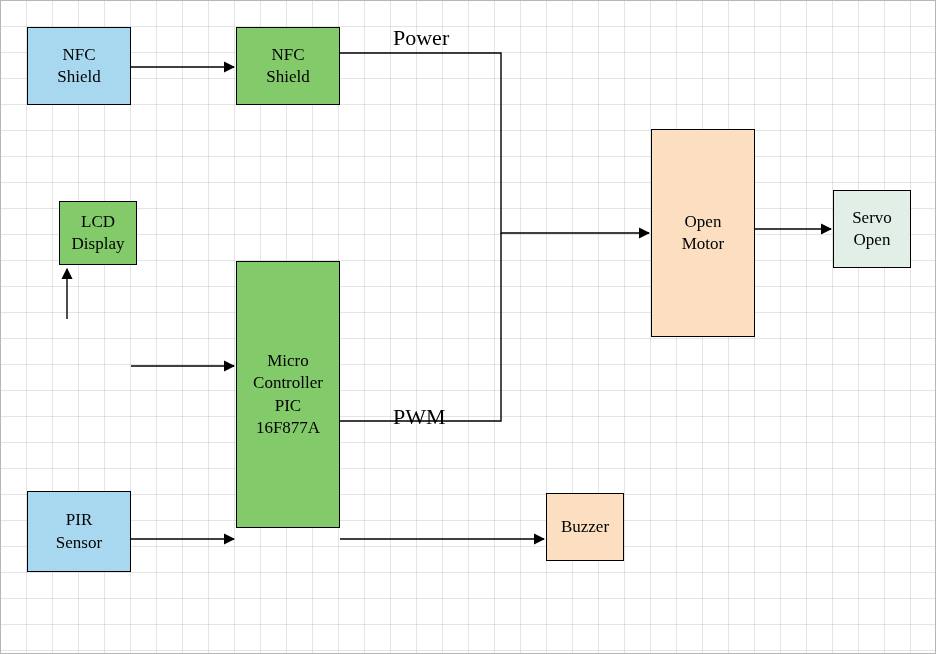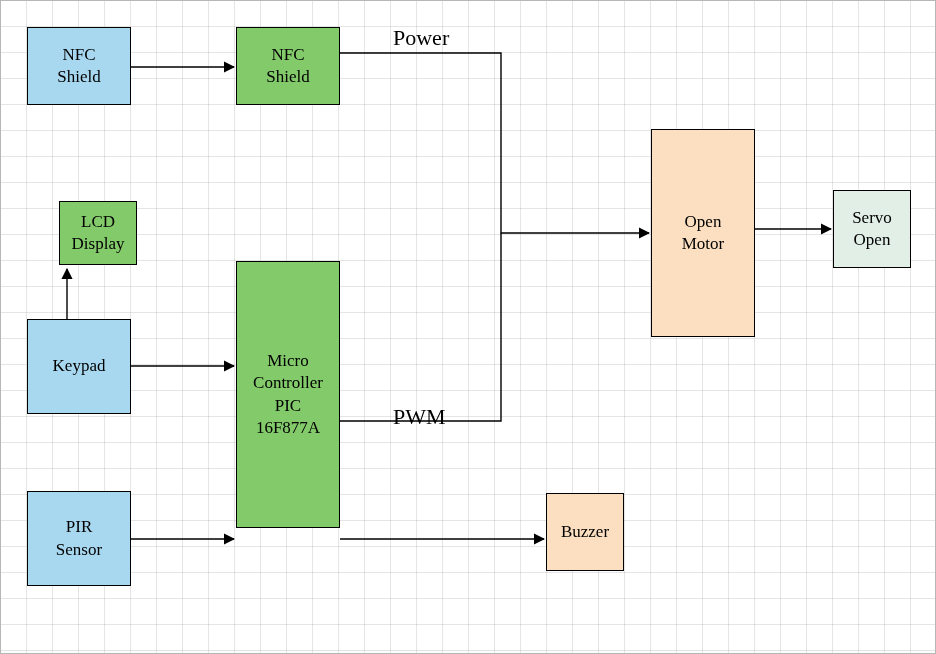--- a/index.html
+++ b/index.html
@@ -61,30 +61,29 @@
 
 <div class="canvas">
 
   <div class="box blue" style="left:26px;  top:26px;  width:104px; height:78px;">NFC
 Shield</div>
   <div class="box green" style="left:235px; top:26px;  width:104px; height:78px;">NFC
 Shield</div>
 
   <div class="box green" style="left:26px;  top:200px; width:78px;  height:64px;margin-left:32px;">LCD
 Display</div>
-  <div class="box blue" style="left:26px;  top:318px; width:104px; height:95px;">Keypad</div>
-  <div class="box blue" style="left:26px;  top:490px; width:104px; height:95px;">PIR
+  <div class="box blue" style="left:26px;  top:490px; width:104px; height:81px;">PIR
 Sensor</div>
 
   <div class="box green" style="left:235px; top:260px; width:104px; height:267px;">Micro
 Controller
 PIC
 16F877A</div>
 
-  <div class="box orange" style="left:545px; top:492px; width:78px;  height:78px;">Buzzer</div>
+  <div class="box orange" style="left:545px; top:492px; width:78px;  height:68px;">Buzzer</div>
   <div class="box orange" style="left:650px; top:128px; width:104px; height:208px;">Open
 Motor</div>
   <div class="box mint" style="left:832px; top:189px; width:78px;  height:78px;">Servo
 Open</div>
 
   <div class="label" style="left:392px; top:24px;">Power</div>
   <div class="label" style="left:392px; top:403px;font-family:Liberation Serif, serif;">PWM</div>
 
   <svg class="overlay">
     <defs>

